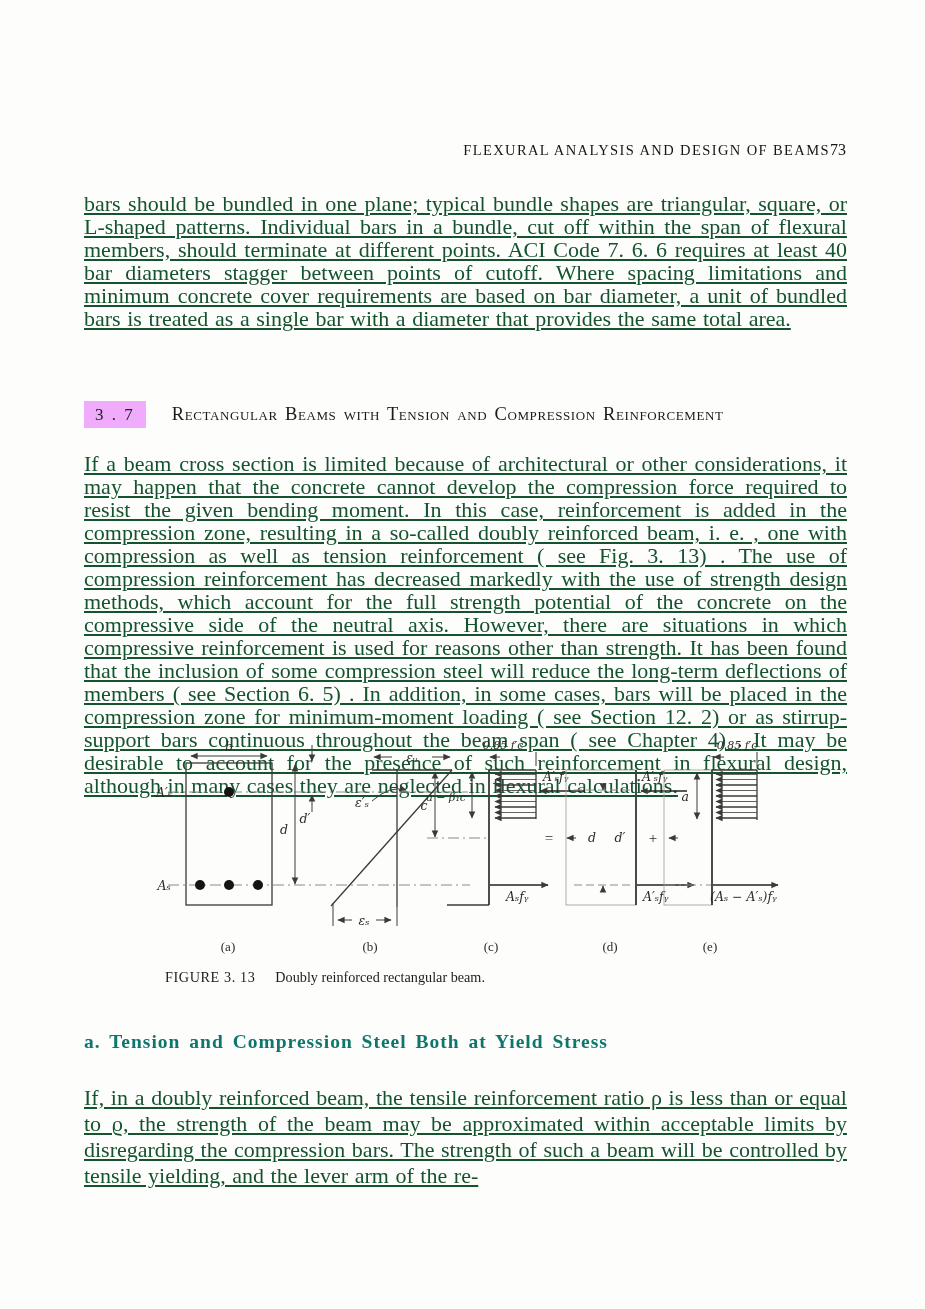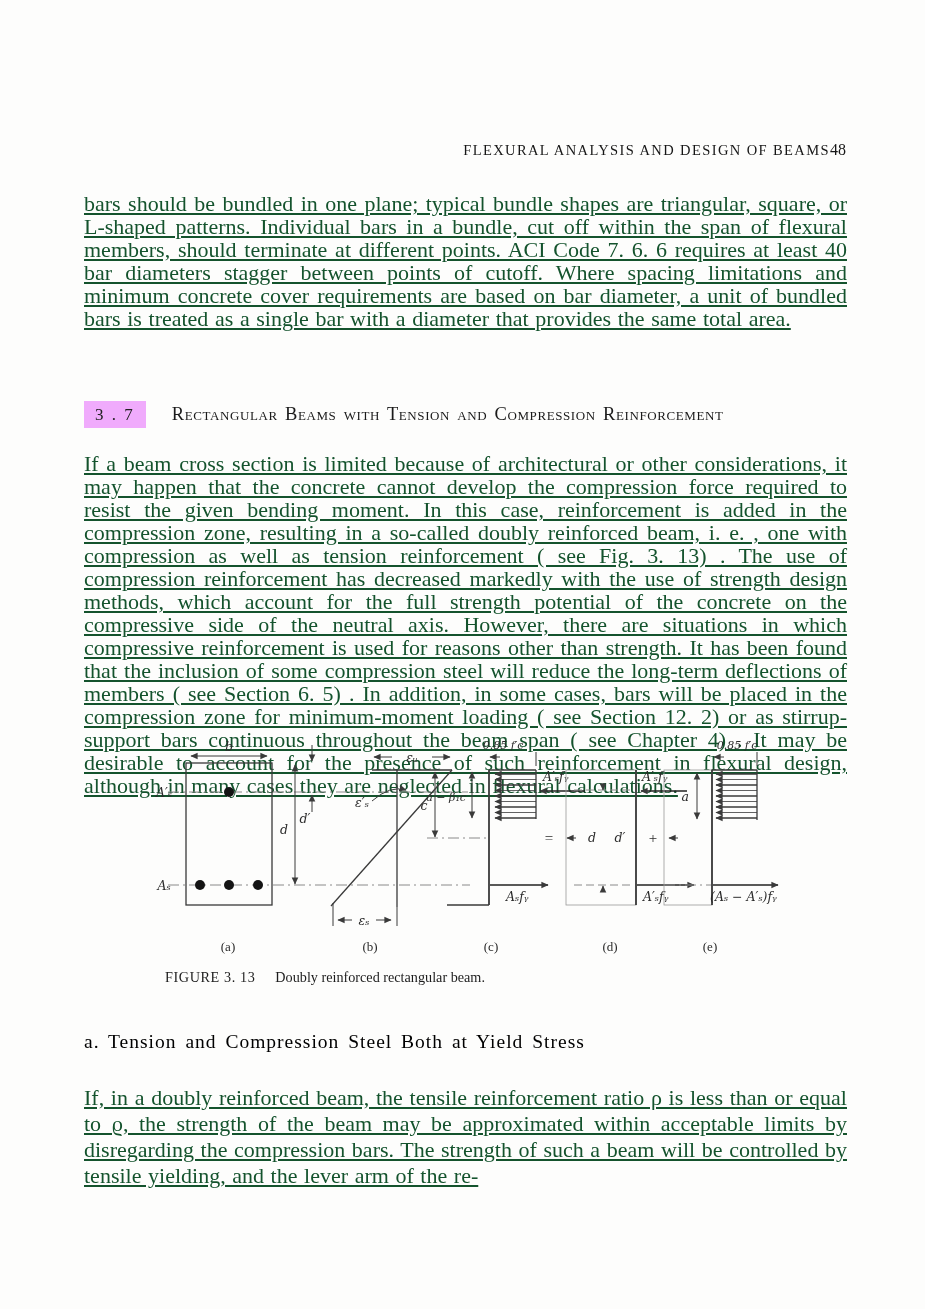--- a/index.html
+++ b/index.html
@@ -14,22 +14,22 @@
   .p1{top:192px;}
   .p2{top:307px;text-indent:37px;}
   .p3{top:452px;}
   .p4{top:1085px;line-height:26px;}
   .sec-head{position:absolute;left:84px;top:401px;display:flex;align-items:center;gap:26px;}
   .sec-num{background:#f0abfc;padding:4px 11px 3px 11px;font-size:17px;letter-spacing:2px;color:#222;}
   .sec-title{font-variant:small-caps;font-size:18.5px;letter-spacing:0.6px;word-spacing:2px;color:#1a1a1a;}
   .figure{position:absolute;left:0;top:738px;}
   .caption{position:absolute;left:165px;top:969px;font-size:14.2px;color:#1c1c1c;}
   .caption .cap-label{margin-right:20px;letter-spacing:0.6px;}
-  .subsec{position:absolute;left:84px;top:1031px;margin:0;font-weight:normal;font-size:19.5px;
-        letter-spacing:1px;word-spacing:3px;color:#000000;}
+  .subsec{position:absolute;left:84px;top:1031px;margin:0;font-weight:bold;font-size:19.5px;
+        letter-spacing:1px;word-spacing:3px;color:#0f766e;}
   
   .ln{stroke:#3a3a3a;stroke-width:1.3;fill:none;}
   .thick{stroke-width:1.8;}
   .outline{stroke:#9a9a9a;stroke-width:0.8;fill:none;}
   .dim{stroke:#3a3a3a;stroke-width:1;fill:none;}
   .dd{stroke:#8a8a8a;stroke-width:1;fill:none;stroke-dasharray:11 4 2 4;}
   .dsh{stroke:#8a8a8a;stroke-width:1;fill:none;stroke-dasharray:8 4;}
   .hl1{stroke:#3a3a3a;stroke-width:1.6;fill:none;}
   .hl2{stroke:#3a3a3a;stroke-width:0.8;fill:none;}
   .farrow{stroke:#222;stroke-width:1.5;fill:none;}
@@ -39,21 +39,21 @@
   .plbl{font:13px "Liberation Serif",serif;fill:#2b2b2b;}
   .dot{fill:#141414;}
 </style>
 </head>
 <body>
 
 <div class="page">
 
   <div class="running-head">
     <span>FLEXURAL ANALYSIS AND DESIGN OF BEAMS</span>
-    <span class="pageno">48</span>
+    <span class="pageno">73</span>
   </div>
 
   <p class="body p1">bars should be bundled in one plane; typical bundle shapes are triangular, square, or L-shaped patterns. Individual bars in a bundle, cut off within the span of flexural members, should terminate at different points. ACI Code 7. 6. 6 requires at least 40 bar diameters stagger between points of cutoff. Where spacing limitations and minimum concrete cover requirements are based on bar diameter, a unit of bundled bars is treated as a single bar with a diameter that provides the same total area.</p>
 
   <div class="sec-head">
     <span class="sec-num">3 . 7</span>
     <span class="sec-title">Rectangular Beams with Tension and Compression Reinforcement</span>
   </div>
 
   <p class="body p3">If a beam cross section is limited because of architectural or other considerations, it may happen that the concrete cannot develop the compression force required to resist the given bending moment. In this case, reinforcement is added in the compression zone, resulting in a so-called doubly reinforced beam, i. e. , one with compression as well as tension reinforcement ( see Fig. 3. 13) . The use of compression reinforcement has decreased markedly with the use of strength design methods, which account for the full strength potential of the concrete on the compressive side of the neutral axis. However, there are situations in which compressive reinforcement is used for reasons other than strength. It has been found that the inclusion of some compression steel will reduce the long-term deflections of members ( see Section 6. 5) . In addition, in some cases, bars will be placed in the compression zone for minimum-moment loading ( see Section 12. 2) or as stirrup-support bars continuous throughout the beam span ( see Chapter 4) . It may be desirable to account for the presence of such reinforcement in flexural design, although in many cases they are neglected in flexural calculations.</p>

